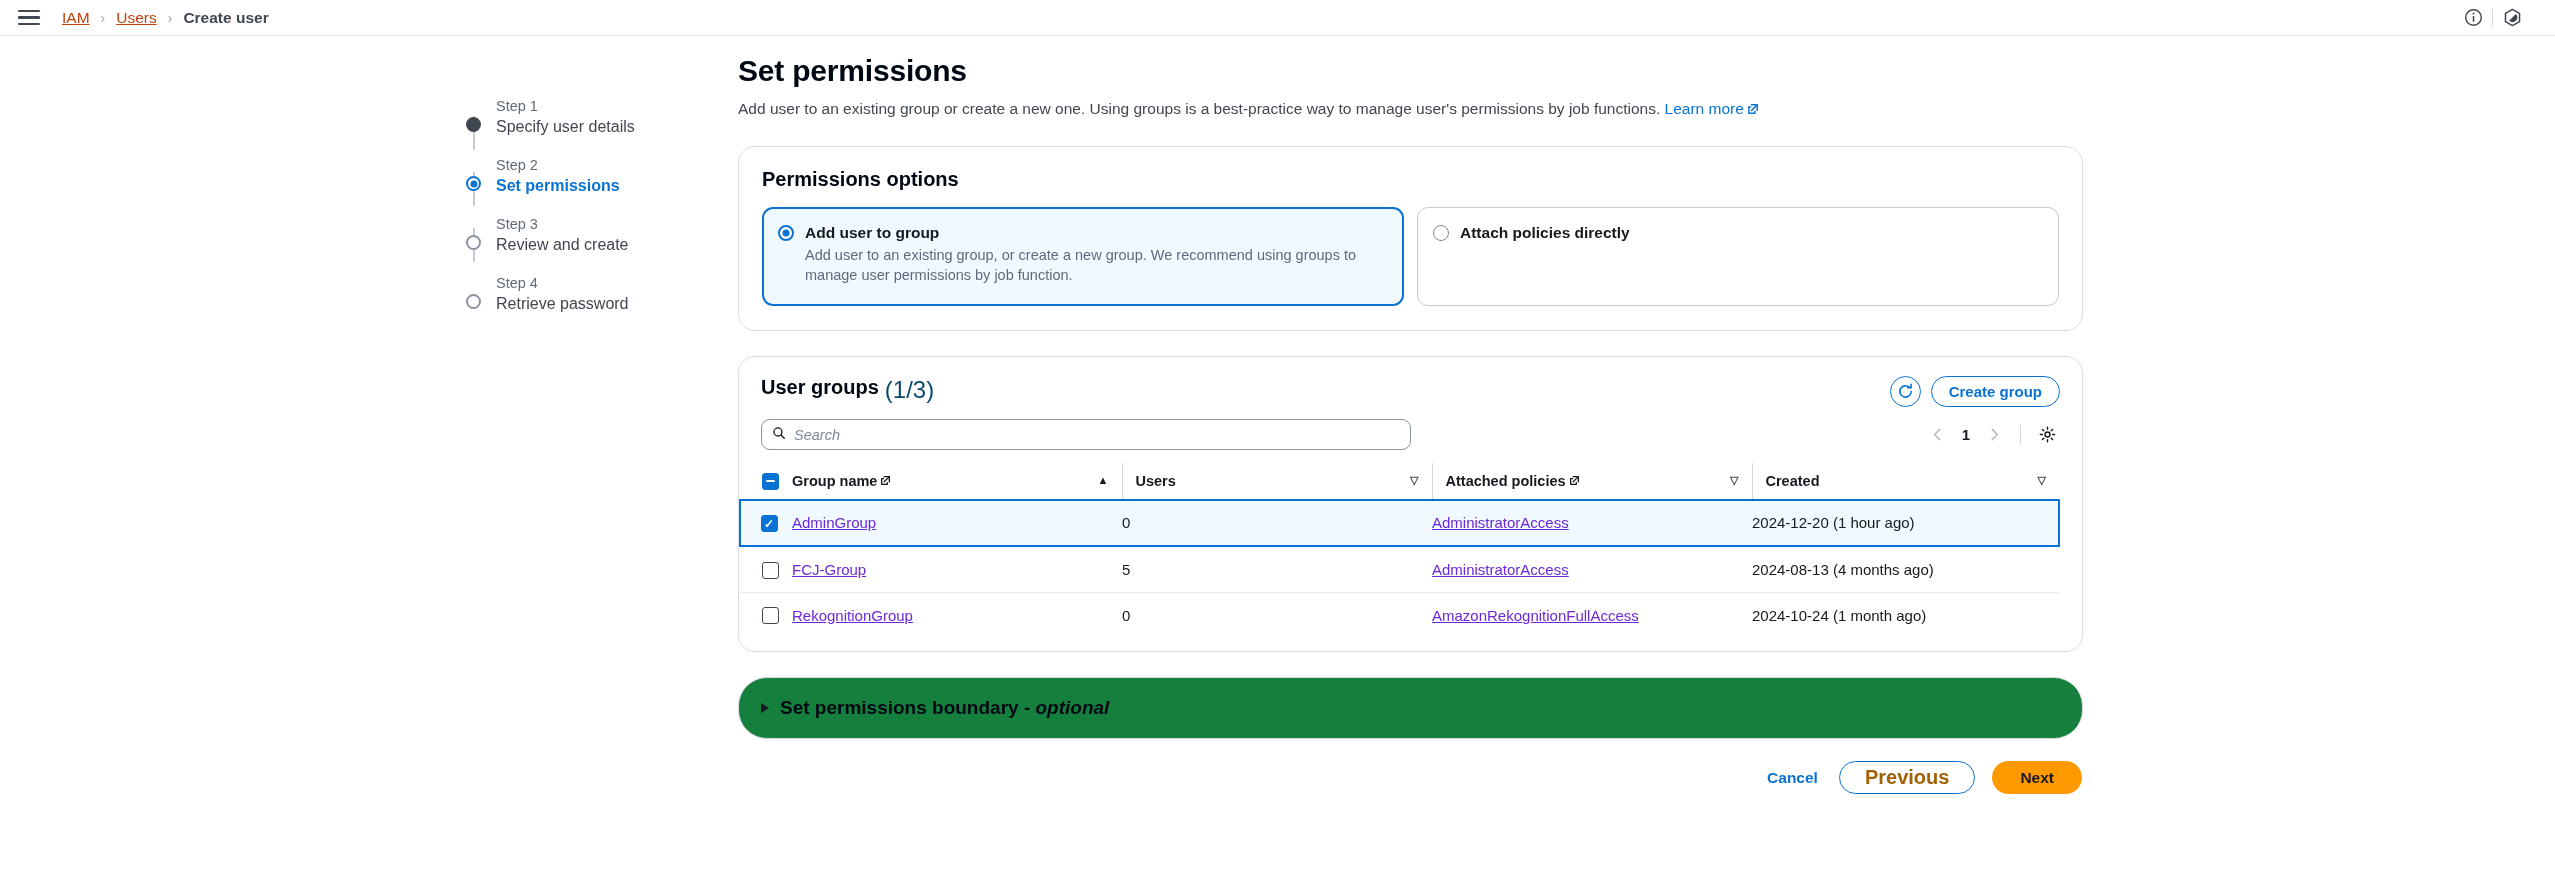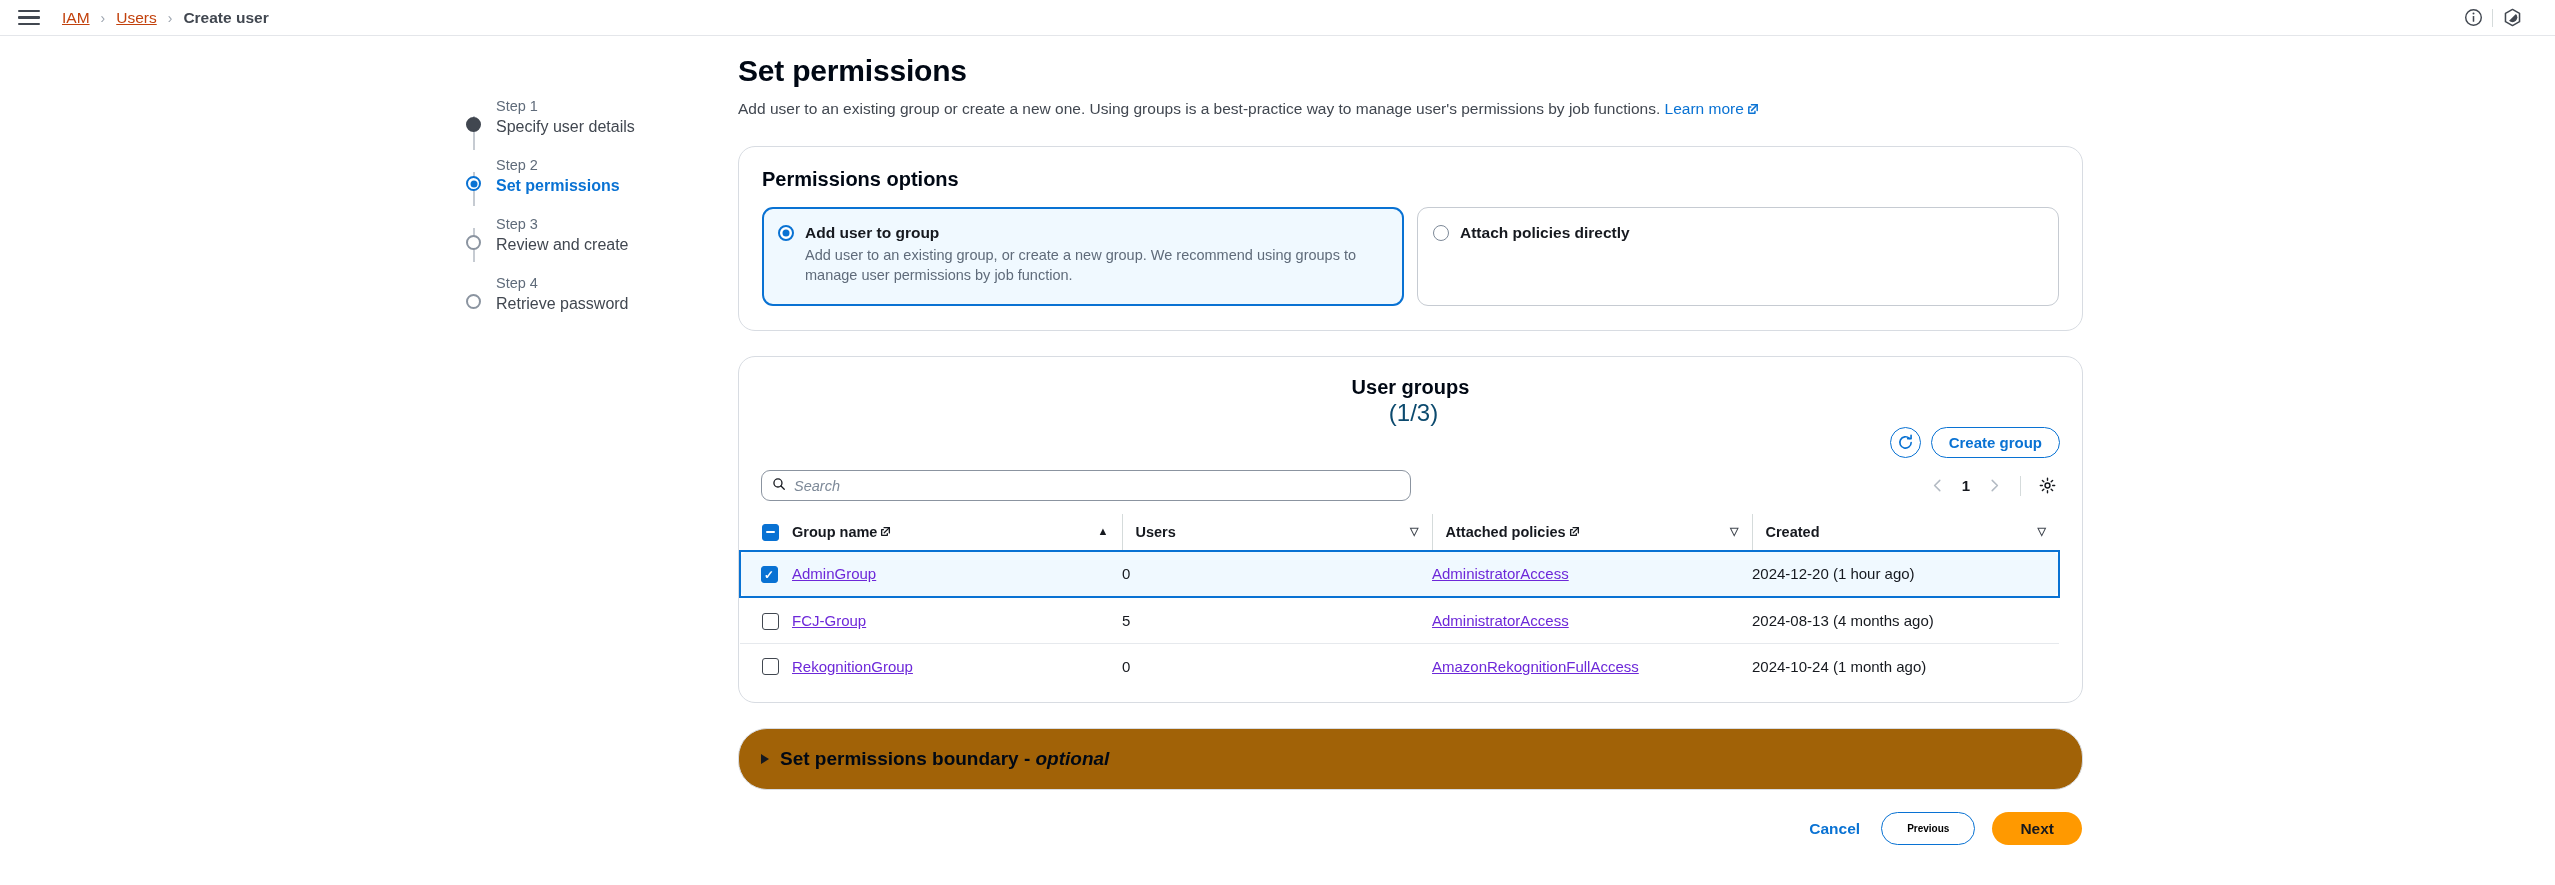--- a/index.html
+++ b/index.html
@@ -120,23 +120,22 @@
   .radio.on::after {
     content: ""; position: absolute; left: 50%; top: 50%;
     width: 7px; height: 7px; border-radius: 50%; background: #0972d3;
     transform: translate(-50%, -50%);
   }
   .card-title { font-size: 15.5px; font-weight: 700; color: #16191f; line-height: 20px; }
   .card-desc { font-size: 14.5px; color: #5f6b7a; line-height: 19.5px; margin-top: 3px; }
 
   
   .ug-head {
-    display: flex; align-items: center;
+    display: flex; align-items: flex-start;
     padding: 19px 22px 0 22px;
-    flex-direction: column;
   }
   .ug-title { font-size: 20px; font-weight: 700; color: #000814; }
   .ug-count { font-size: 24px; font-weight: 400; color: #0c4a6e; margin-left: 6px; }
   .ug-actions { margin-left: auto; display: flex; align-items: center; gap: 10px; }
   .icon-btn-round {
     width: 31px; height: 31px; border-radius: 50%;
     border: 1.8px solid #0972d3; background: #fff;
     display: flex; align-items: center; justify-content: center; cursor: pointer;
   }
   .btn-outline {
@@ -213,21 +212,21 @@
     border-right: 2.5px solid #0972d3;
     border-top-right-radius: 9px; border-bottom-right-radius: 9px;
   }
   tr.row-selected td { border-top: 2.5px solid #0972d3; border-bottom: 2.5px solid #0972d3; }
   .tbl-wrap { padding: 0 22px 14px 0; }
 
   
   .boundary {
     margin-top: 25px; border: 1px solid #d8dce2; border-radius: 29px;
     padding: 19px 22px; display: flex; align-items: center; gap: 11px;
-    cursor: pointer; background: #a16207;
+    cursor: pointer; background: #15803d;
   }
   .tri {
     width: 0; height: 0;
     border-left: 8px solid #16191f;
     border-top: 5.5px solid transparent;
     border-bottom: 5.5px solid transparent;
   }
   .boundary-label { font-size: 19px; font-weight: 700; color: #000814; }
   .boundary-label i { font-weight: 700; font-style: italic; }
 
@@ -235,22 +234,22 @@
   .footer {
     margin-top: 22px; display: flex; align-items: center; justify-content: flex-end;
     gap: 17px; padding-right: 1px;
   }
   .btn-link {
     background: none; border: 0; color: #0972d3; font-size: 15.5px; font-weight: 700;
     cursor: pointer; font-family: inherit; padding: 6px 4px;
   }
   .btn-prev {
     height: 33px; padding: 0 25px; border-radius: 17px;
-    border: 1.8px solid #0972d3; background: #fff; color: #000000;
-    font-size: 10px; font-weight: 700; cursor: pointer; font-family: inherit;
+    border: 1.8px solid #0972d3; background: #fff; color: #a16207;
+    font-size: 20px; font-weight: 700; cursor: pointer; font-family: inherit;
   }
   .btn-next {
     height: 33px; padding: 0 28px; border-radius: 17px;
     border: 0; background: #ff9900; color: #16191f;
     font-size: 15.5px; font-weight: 700; cursor: pointer; font-family: inherit;
   }
 </style>
 </head>
 <body>
 

